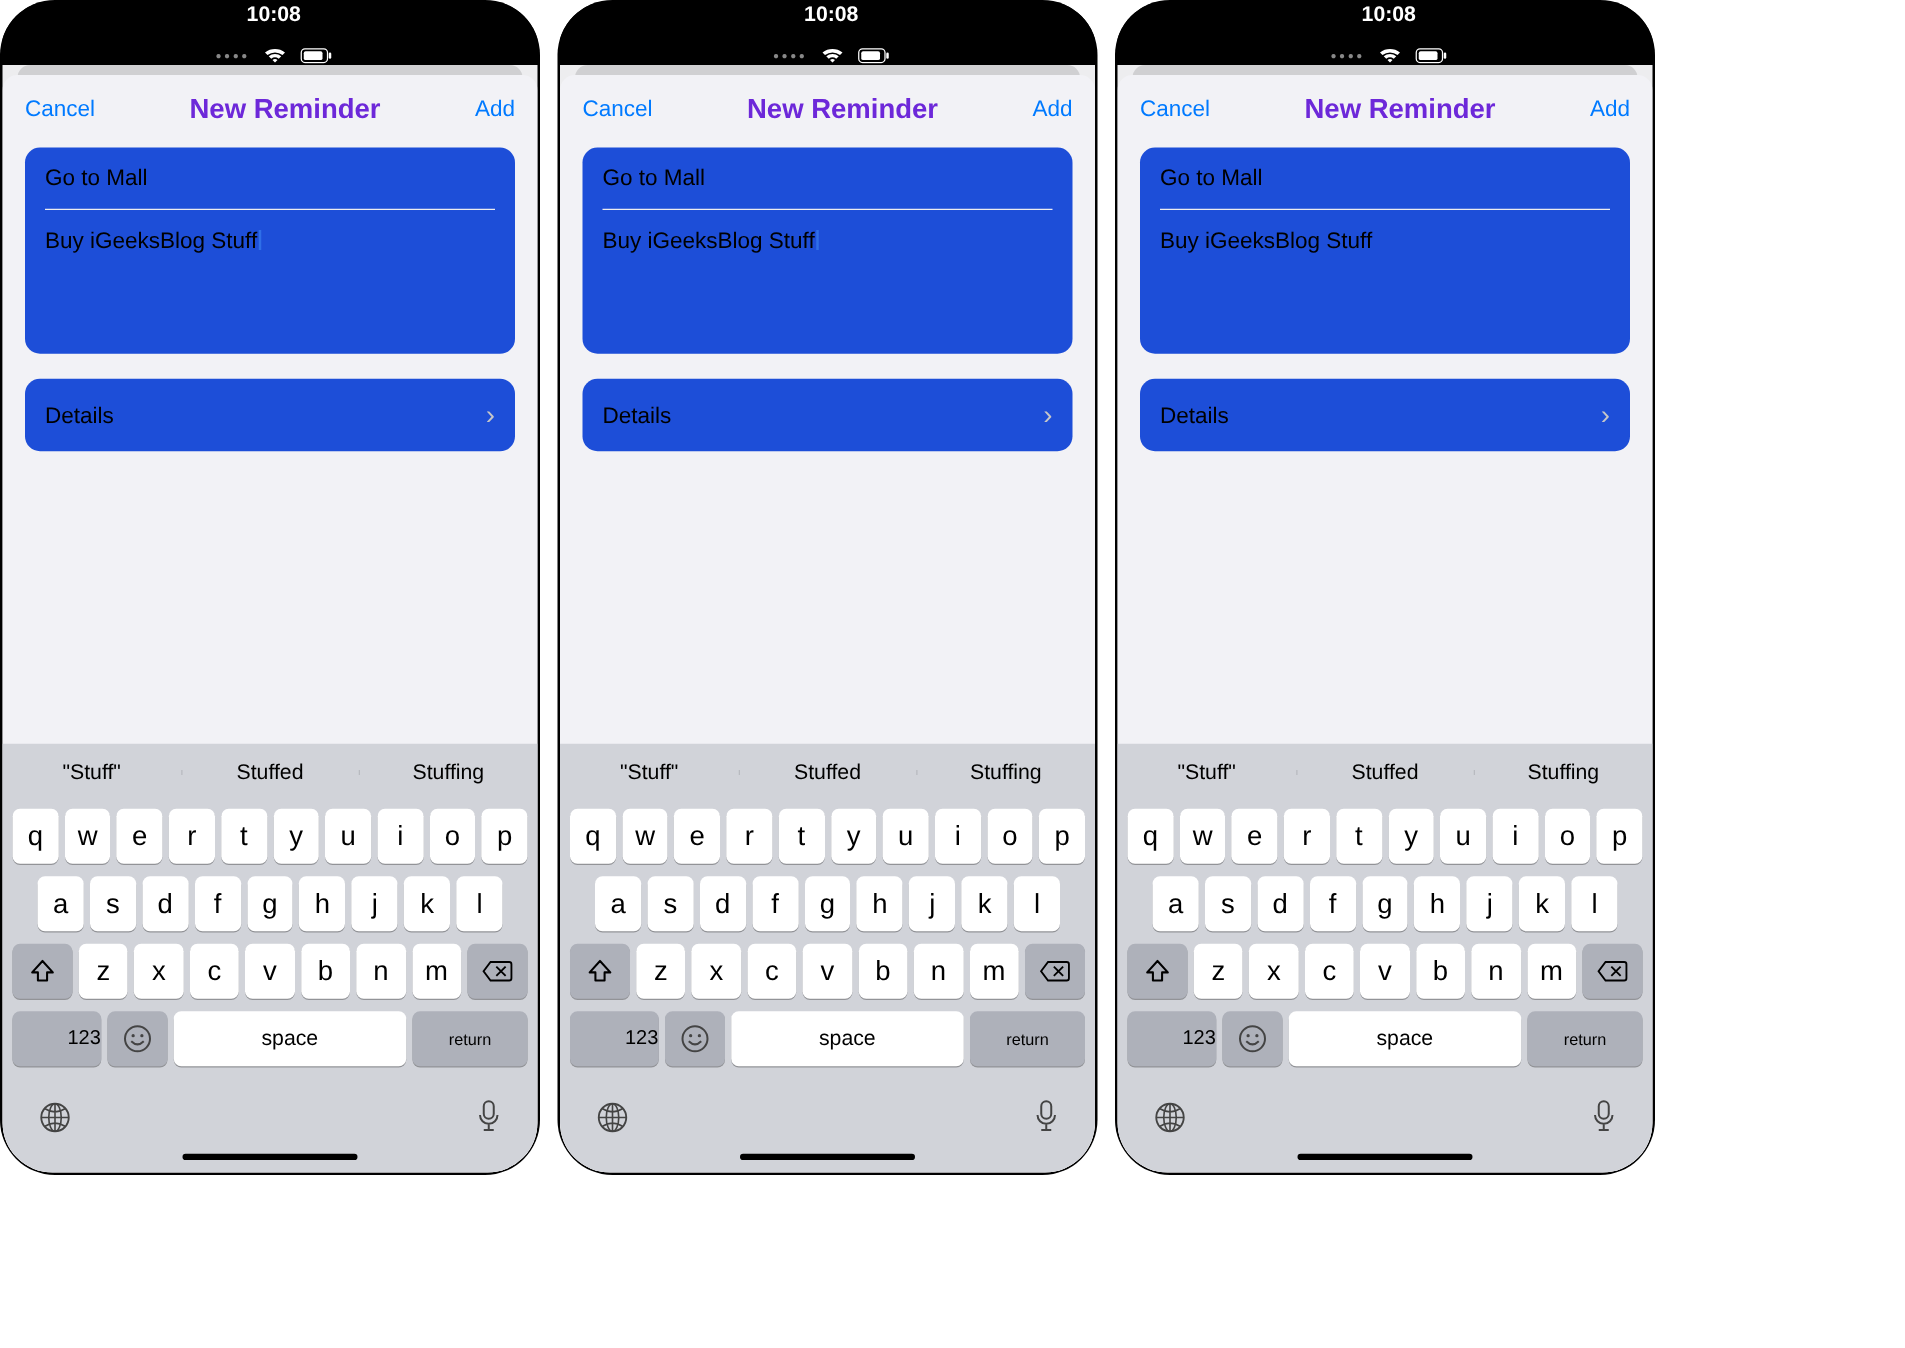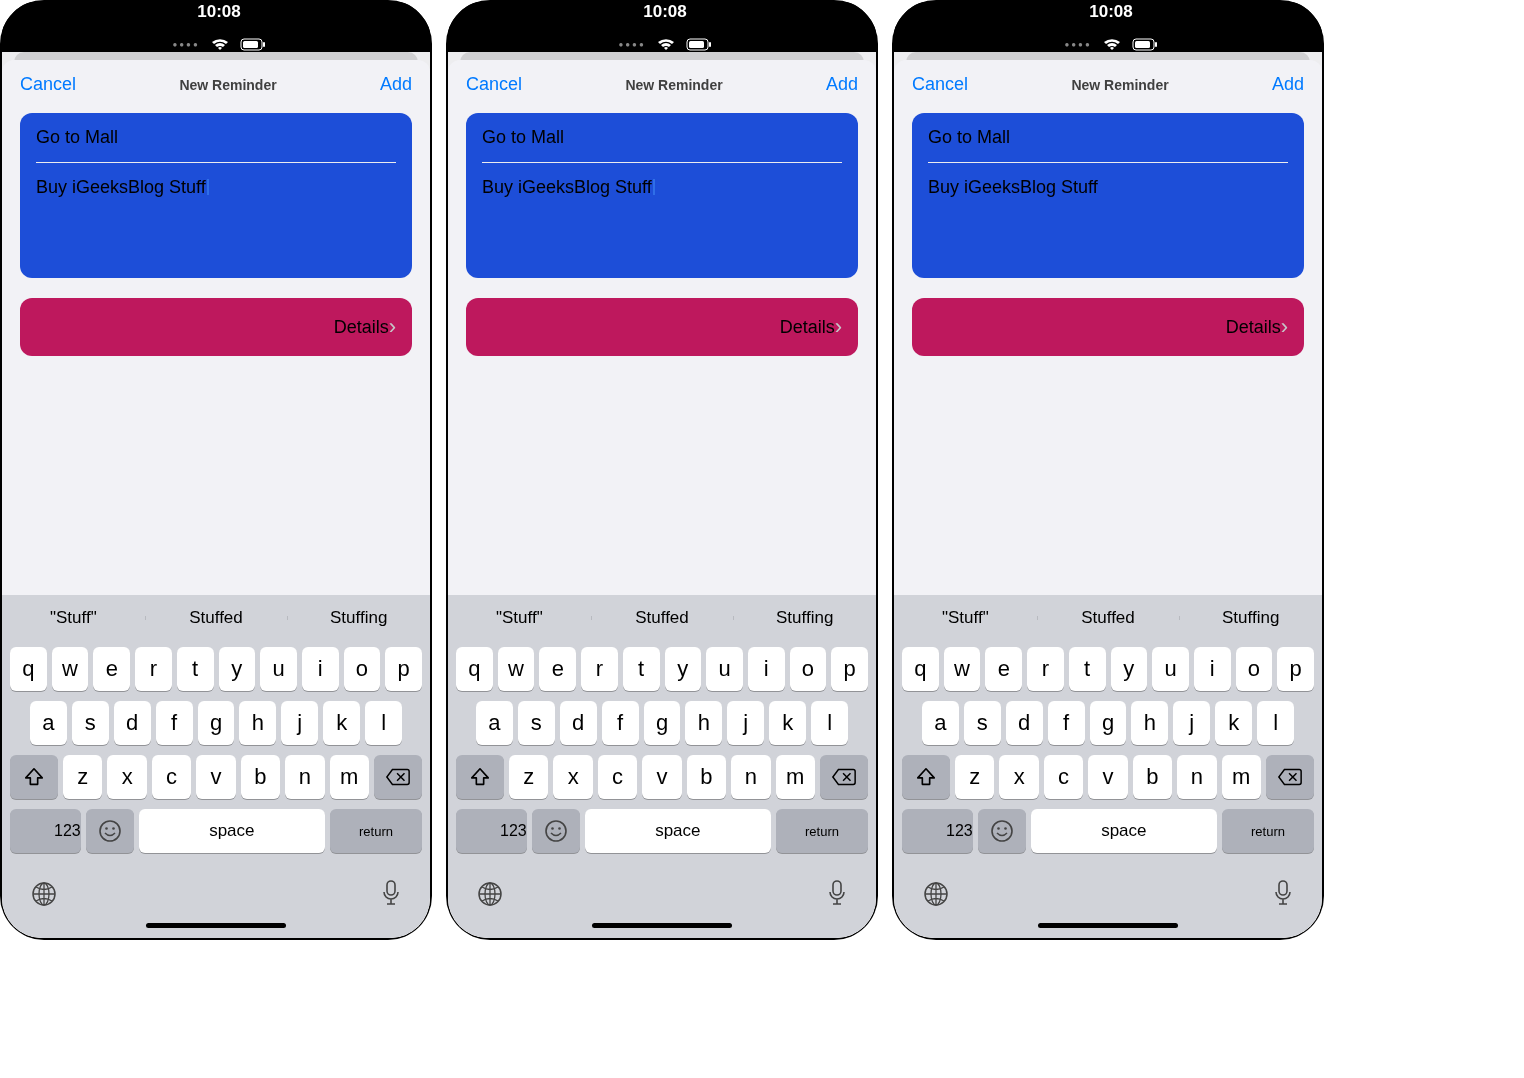--- a/index.html
+++ b/index.html
@@ -59,21 +59,21 @@
     margin-top: -2px;
   }
   .nav {
     display: flex;
     align-items: center;
     justify-content: space-between;
     padding: 14px 18px 10px;
   }
   .nav-left, .nav-right { color: #007aff; font-size: 18px; }
   .nav-right { font-weight: 400; }
-  .nav-title { font-size: 14px; font-weight: 600; color: #404040; }
+  .nav-title { font-size: 22px; font-weight: 600; color: #6d28d9; }
   .content { padding: 8px 18px; }
   .panel {
     background: #1d4ed8;
     border-radius: 12px;
     margin-bottom: 20px;
   }
   .line {
     padding: 14px 16px;
     font-size: 18px;
     color: #000;
@@ -85,22 +85,22 @@
     position: absolute;
     right: -3px;
     top: 2px;
     bottom: 2px;
     width: 2px;
     background: #2f6fe8;
   }
   .details-row {
     display: flex;
     align-items: center;
-    justify-content: flex-end;
-    background: #be185d;
+    justify-content: space-between;
+    background: #1d4ed8;
     border-radius: 12px;
     padding: 16px;
     font-size: 18px;
   }
   .chev { color: #c6c6c8; font-size: 22px; }
   
   .pills {
     display: flex;
     gap: 8px;
     padding: 12px 8px 4px;

